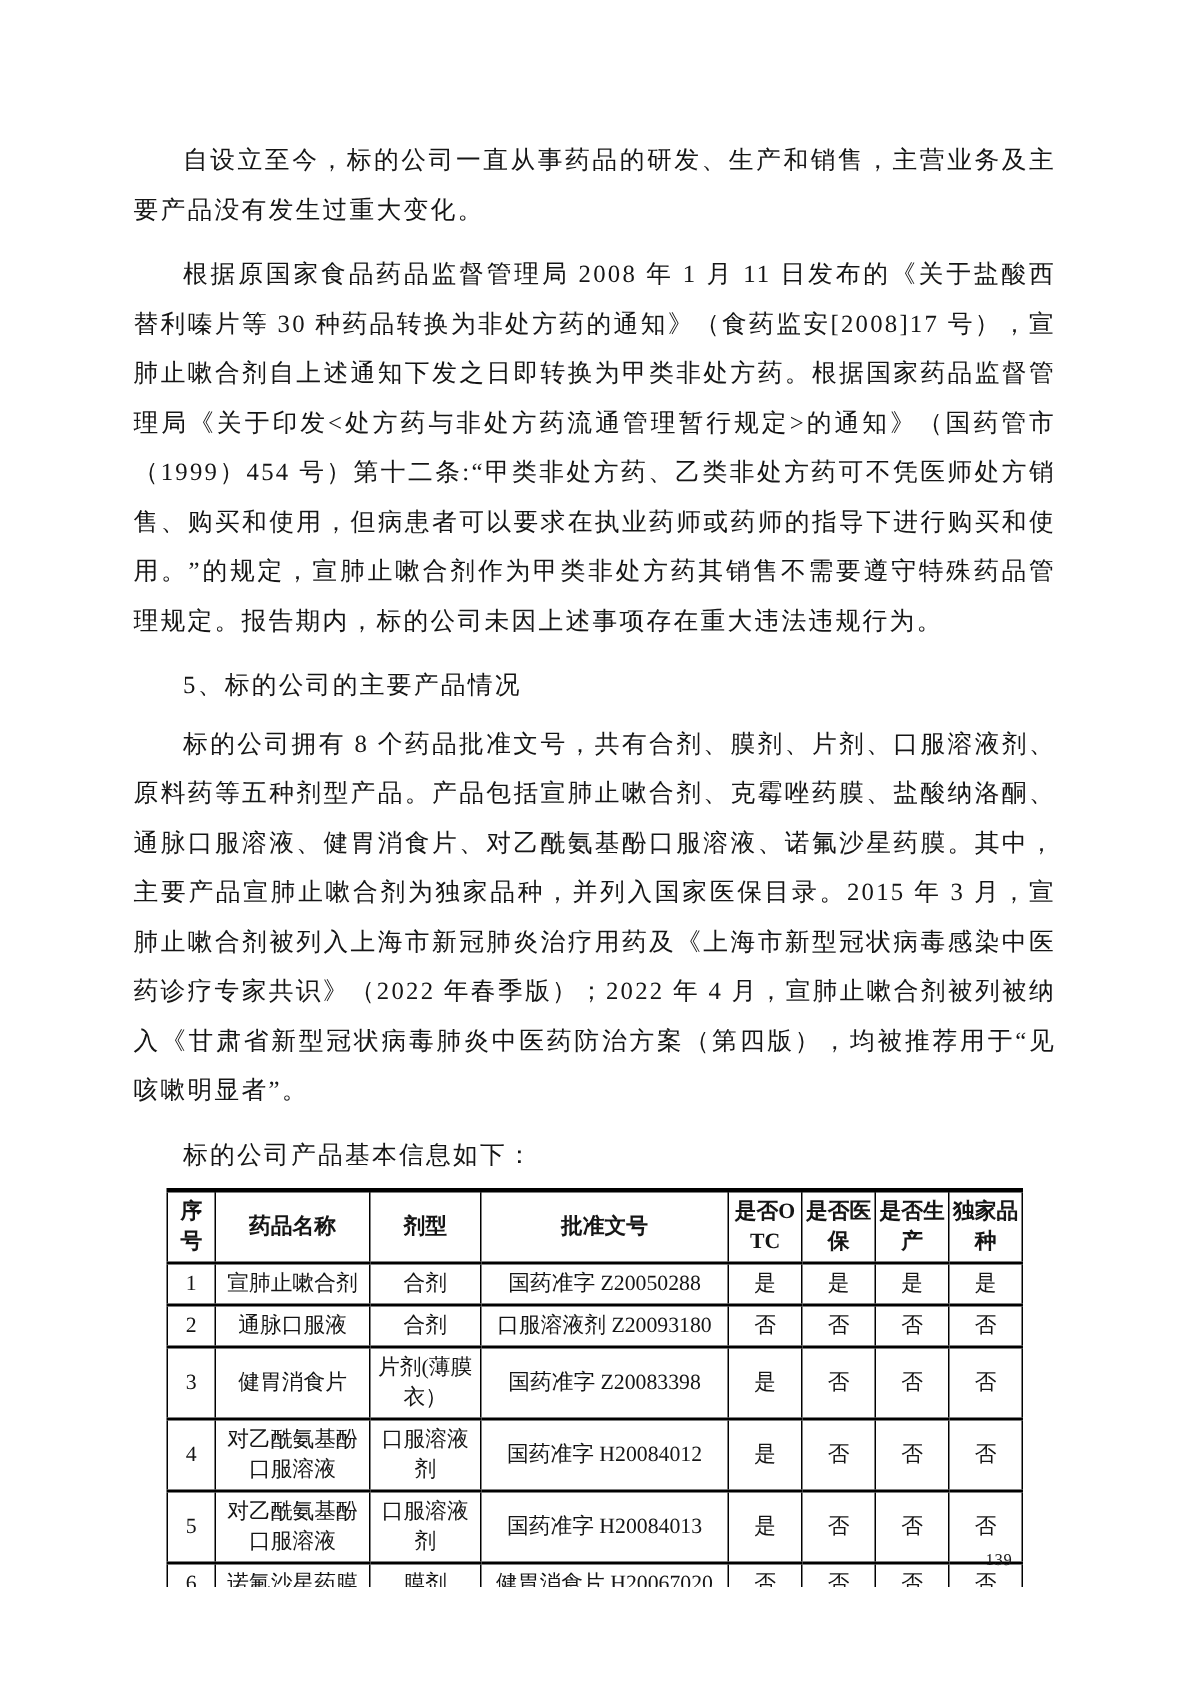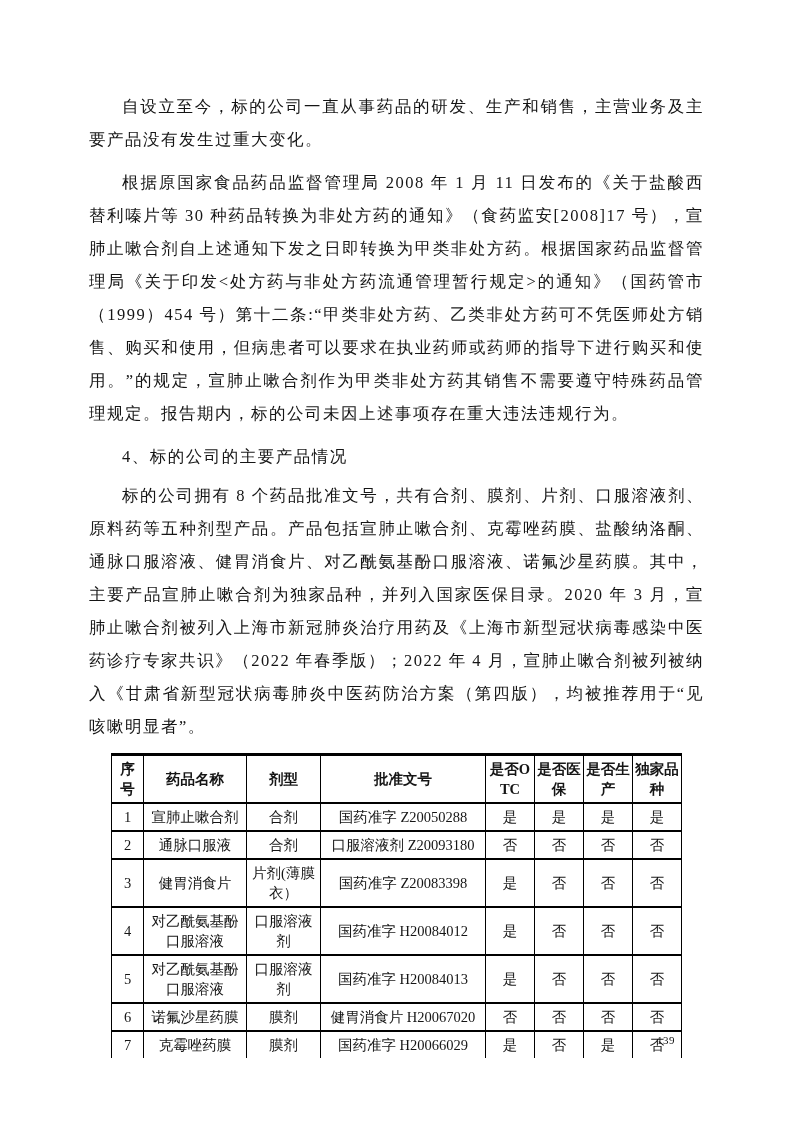--- a/index.html
+++ b/index.html
@@ -84,25 +84,26 @@
 </style>
 </head>
 <body>
 
 <div class="page">
 
   <p class="body-text">自设立至今，标的公司一直从事药品的研发、生产和销售，主营业务及主要产品没有发生过重大变化。</p>
 
   <p class="body-text">根据原国家食品药品监督管理局 2008 年 1 月 11 日发布的《关于盐酸西替利嗪片等 30 种药品转换为非处方药的通知》（食药监安[2008]17 号），宣肺止嗽合剂自上述通知下发之日即转换为甲类非处方药。根据国家药品监督管理局《关于印发&lt;处方药与非处方药流通管理暂行规定&gt;的通知》（国药管市（1999）454 号）第十二条:“甲类非处方药、乙类非处方药可不凭医师处方销售、购买和使用，但病患者可以要求在执业药师或药师的指导下进行购买和使用。”的规定，宣肺止嗽合剂作为甲类非处方药其销售不需要遵守特殊药品管理规定。报告期内，标的公司未因上述事项存在重大违法违规行为。</p>
 
-  <h3 class="heading">4、标的公司的主要产品情况</h3>
-
-
-  <p class="body-text">标的公司拥有 8 个药品批准文号，共有合剂、膜剂、片剂、口服溶液剂、原料药等五种剂型产品。产品包括宣肺止嗽合剂、克霉唑药膜、盐酸纳洛酮、通脉口服溶液、健胃消食片、对乙酰氨基酚口服溶液、诺氟沙星药膜。其中，主要产品宣肺止嗽合剂为独家品种，并列入国家医保目录。2020 年 3 月，宣肺止嗽合剂被列入上海市新冠肺炎治疗用药及《上海市新型冠状病毒感染中医药诊疗专家共识》（2022 年春季版）；2022 年 4 月，宣肺止嗽合剂被列被纳入《甘肃省新型冠状病毒肺炎中医药防治方案（第四版），均被推荐用于“见咳嗽明显者”。</p>
-
+  <h3 class="heading">5、标的公司的主要产品情况</h3>
+
+
+  <p class="body-text">标的公司拥有 8 个药品批准文号，共有合剂、膜剂、片剂、口服溶液剂、原料药等五种剂型产品。产品包括宣肺止嗽合剂、克霉唑药膜、盐酸纳洛酮、通脉口服溶液、健胃消食片、对乙酰氨基酚口服溶液、诺氟沙星药膜。其中，主要产品宣肺止嗽合剂为独家品种，并列入国家医保目录。2015 年 3 月，宣肺止嗽合剂被列入上海市新冠肺炎治疗用药及《上海市新型冠状病毒感染中医药诊疗专家共识》（2022 年春季版）；2022 年 4 月，宣肺止嗽合剂被列被纳入《甘肃省新型冠状病毒肺炎中医药防治方案（第四版），均被推荐用于“见咳嗽明显者”。</p>
+
+  <p class="table-intro">标的公司产品基本信息如下：</p>
 
   <table class="product-table">
     <colgroup>
       <col class="col-seq">
         <col class="col-name">
         <col class="col-form">
         <col class="col-appr">
       <col class="col-flag">
         <col class="col-flag">
         <col class="col-flag">

